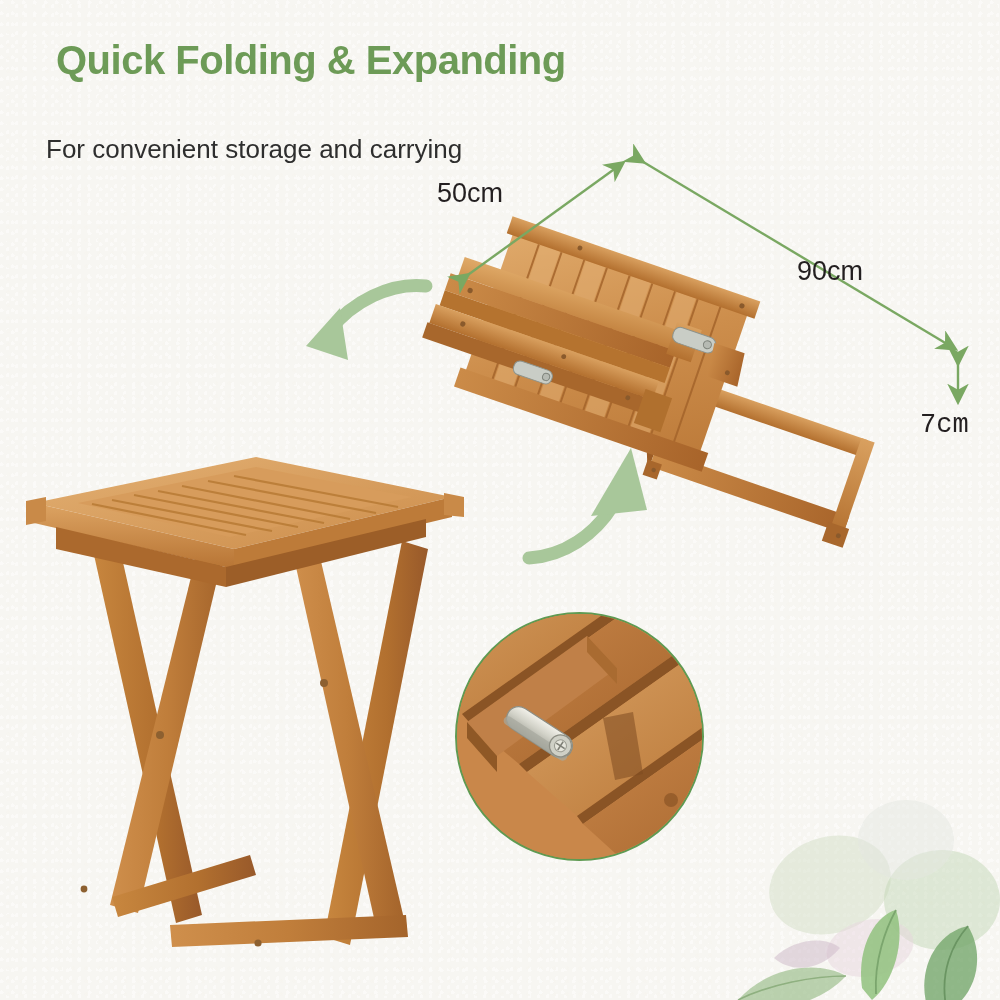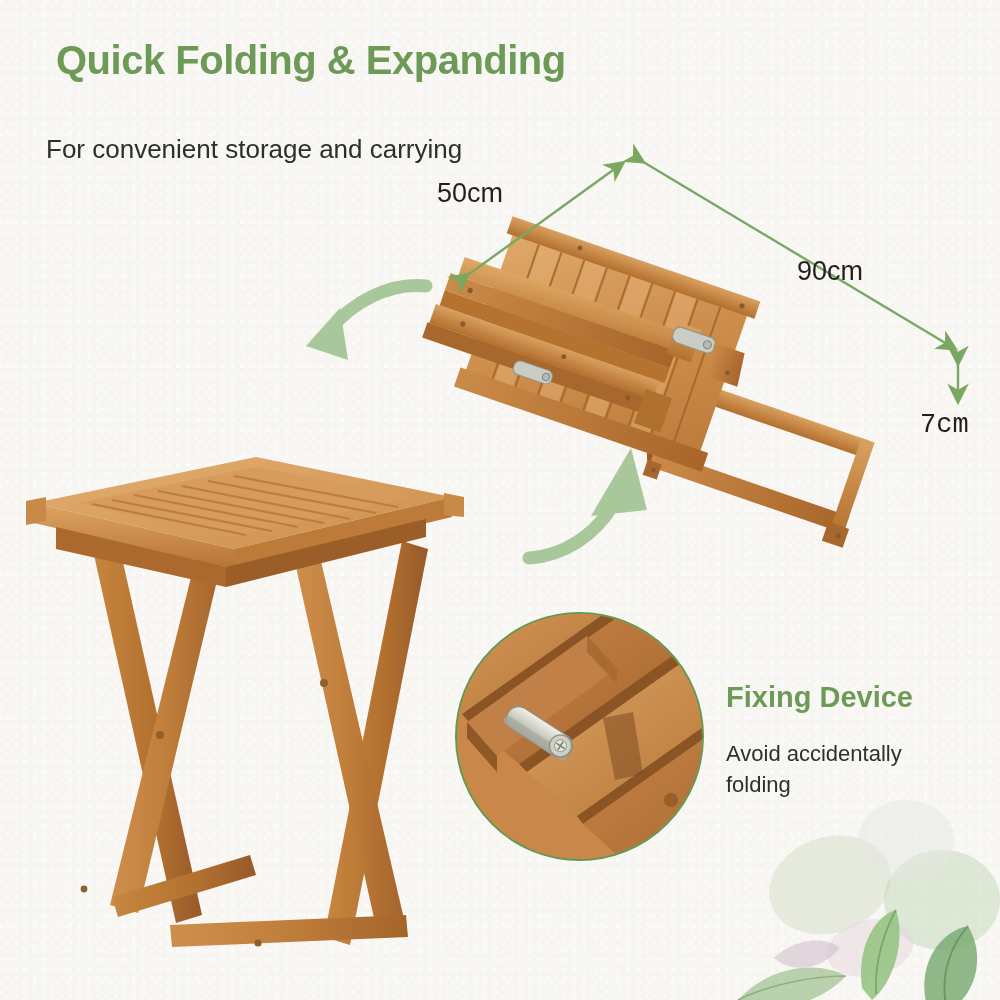--- a/index.html
+++ b/index.html
@@ -307,22 +307,20 @@
         <rect x="0" y="15" width="74" height="9" rx="4.5" fill="#a7a89e" opacity=".7"></rect>
         <circle cx="62" cy="12" r="11" fill="#cfd0c6" stroke="#8d8e84" stroke-width="1.2"></circle>
         <circle cx="62" cy="12" r="6" fill="#e6e6dd" stroke="#9a9b91" stroke-width="1"></circle>
         <path d="M57,12 H67 M62,7 V17" stroke="#7e7f76" stroke-width="1.6"></path>
       </g>
 
       <circle cx="214" cy="186" r="7" fill="#8a5425" opacity=".7"></circle>
     </svg>
   </div>
 
-  <div class="fixing-title">Fixing Device</div>
-  <div class="fixing-desc">Avoid accidentally folding</div>
 
   <svg class="foliage" viewBox="0 0 300 230">
     <g opacity=".85">
       <ellipse cx="120" cy="105" rx="62" ry="48" fill="#cfdcc2" opacity=".55" transform="rotate(-18 120 105)"></ellipse>
       <ellipse cx="232" cy="120" rx="58" ry="50" fill="#bcd3ad" opacity=".5"></ellipse>
       <ellipse cx="196" cy="60" rx="48" ry="40" fill="#e2e6e0" opacity=".5"></ellipse>
       <ellipse cx="160" cy="168" rx="44" ry="28" fill="#e5d2dc" opacity=".5" transform="rotate(-12 160 168)"></ellipse>
 
       <path d="M28,220 C58,186 108,180 136,196 C108,226 58,236 28,220 Z" fill="#97bb85" opacity=".75"></path>
       <path d="M28,220 C60,204 104,196 136,196" stroke="#6f9a5e" stroke-width="1.6" fill="none" opacity=".8"></path>

